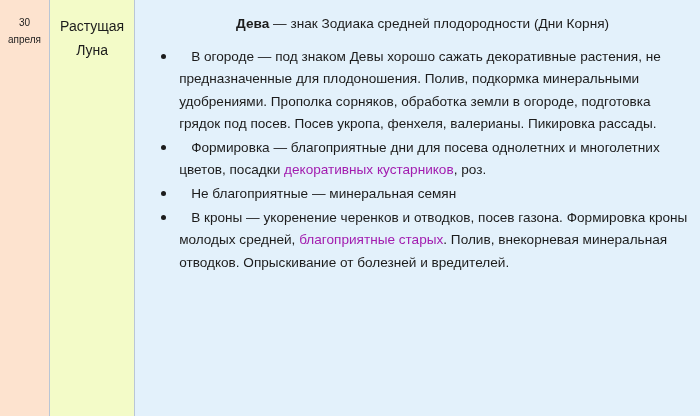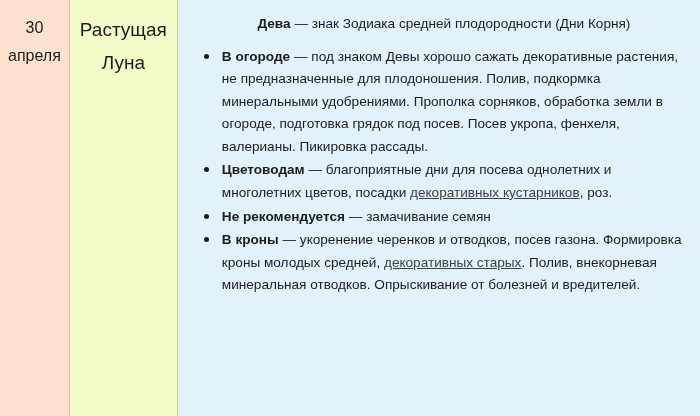--- a/index.html
+++ b/index.html
@@ -23,30 +23,30 @@
   }
   .cell {
     box-sizing: border-box;
     border-right: 1px solid #b9c6d6;
   }
   .cell-date {
     width: 122px;
     background: #fde3cf;
     padding: 14px 8px 8px 8px;
     text-align: center;
-    font-size: 16px;
+    font-size: 10px;
     color: #1c1c1c;
     line-height: 1.72;
   }
   .cell-moon {
     width: 112px;
     background: #f3fbc8;
     padding: 14px 10px 8px 10px;
     text-align: center;
-    font-size: 19px;
+    font-size: 14px;
     color: #1c1c1c;
     line-height: 1.72;
   }
   .cell-text {
     flex: 1 1 auto;
     background: #e3f1fb;
     padding: 13px 6px 10px 16px;
     border-right: none;
     font-size: 13.6px;
     color: #1c1c1c;
@@ -79,25 +79,25 @@
     content: "";
     position: absolute;
     left: -10px;
     top: 8px;
     width: 5px;
     height: 5px;
     background: #1c1c1c;
     border-radius: 50%;
   }
   .b {
-    font-weight: bold;
+    font-weight: normal;
+    margin-left: 12px;
   }
   .green {
-    color: #404040;
-    text-decoration: underline;
+    color: #a21caf;
   }
 </style>
 </head>
 <body>
 
 <div class="table">
 
   <div class="cell cell-date">
     <span class="date-line">30 апреля</span>
   </div>
@@ -112,27 +112,27 @@
       <span class="sign">Дева</span><span> — знак Зодиака средней плодородности (Дни Корня)</span>
     </p>
 
     <ul class="bullets">
 
       <li>
         <span class="b">В огороде</span><span> — </span><span>под знаком Девы хорошо сажать декоративные растения, не предназначенные для плодоношения. Полив, подкормка минеральными удобрениями. Прополка сорняков, обработка земли в огороде, подготовка грядок под посев. Посев укропа, фенхеля, валерианы. Пикировка рассады.</span><span class="green"></span><span></span>
       </li>
 
       <li>
-        <span class="b">Цветоводам</span><span> — </span><span>благоприятные дни для посева однолетних и многолетних цветов, посадки </span><span class="green">декоративных кустарников</span><span>, роз.</span>
+        <span class="b">Формировка</span><span> — </span><span>благоприятные дни для посева однолетних и многолетних цветов, посадки </span><span class="green">декоративных кустарников</span><span>, роз.</span>
       </li>
 
       <li>
-        <span class="b">Не рекомендуется</span><span> — </span><span>замачивание семян</span><span class="green"></span><span></span>
+        <span class="b">Не благоприятные</span><span> — </span><span>минеральная семян</span><span class="green"></span><span></span>
       </li>
 
       <li>
-        <span class="b">В кроны</span><span> — </span><span>укоренение черенков и отводков, посев газона. Формировка кроны молодых средней, </span><span class="green">декоративных старых</span><span>. Полив, внекорневая минеральная отводков. Опрыскивание от болезней и вредителей.</span>
+        <span class="b">В кроны</span><span> — </span><span>укоренение черенков и отводков, посев газона. Формировка кроны молодых средней, </span><span class="green">благоприятные старых</span><span>. Полив, внекорневая минеральная отводков. Опрыскивание от болезней и вредителей.</span>
       </li>
 
     </ul>
   </div>
 
 </div>
 
 </body></html>

